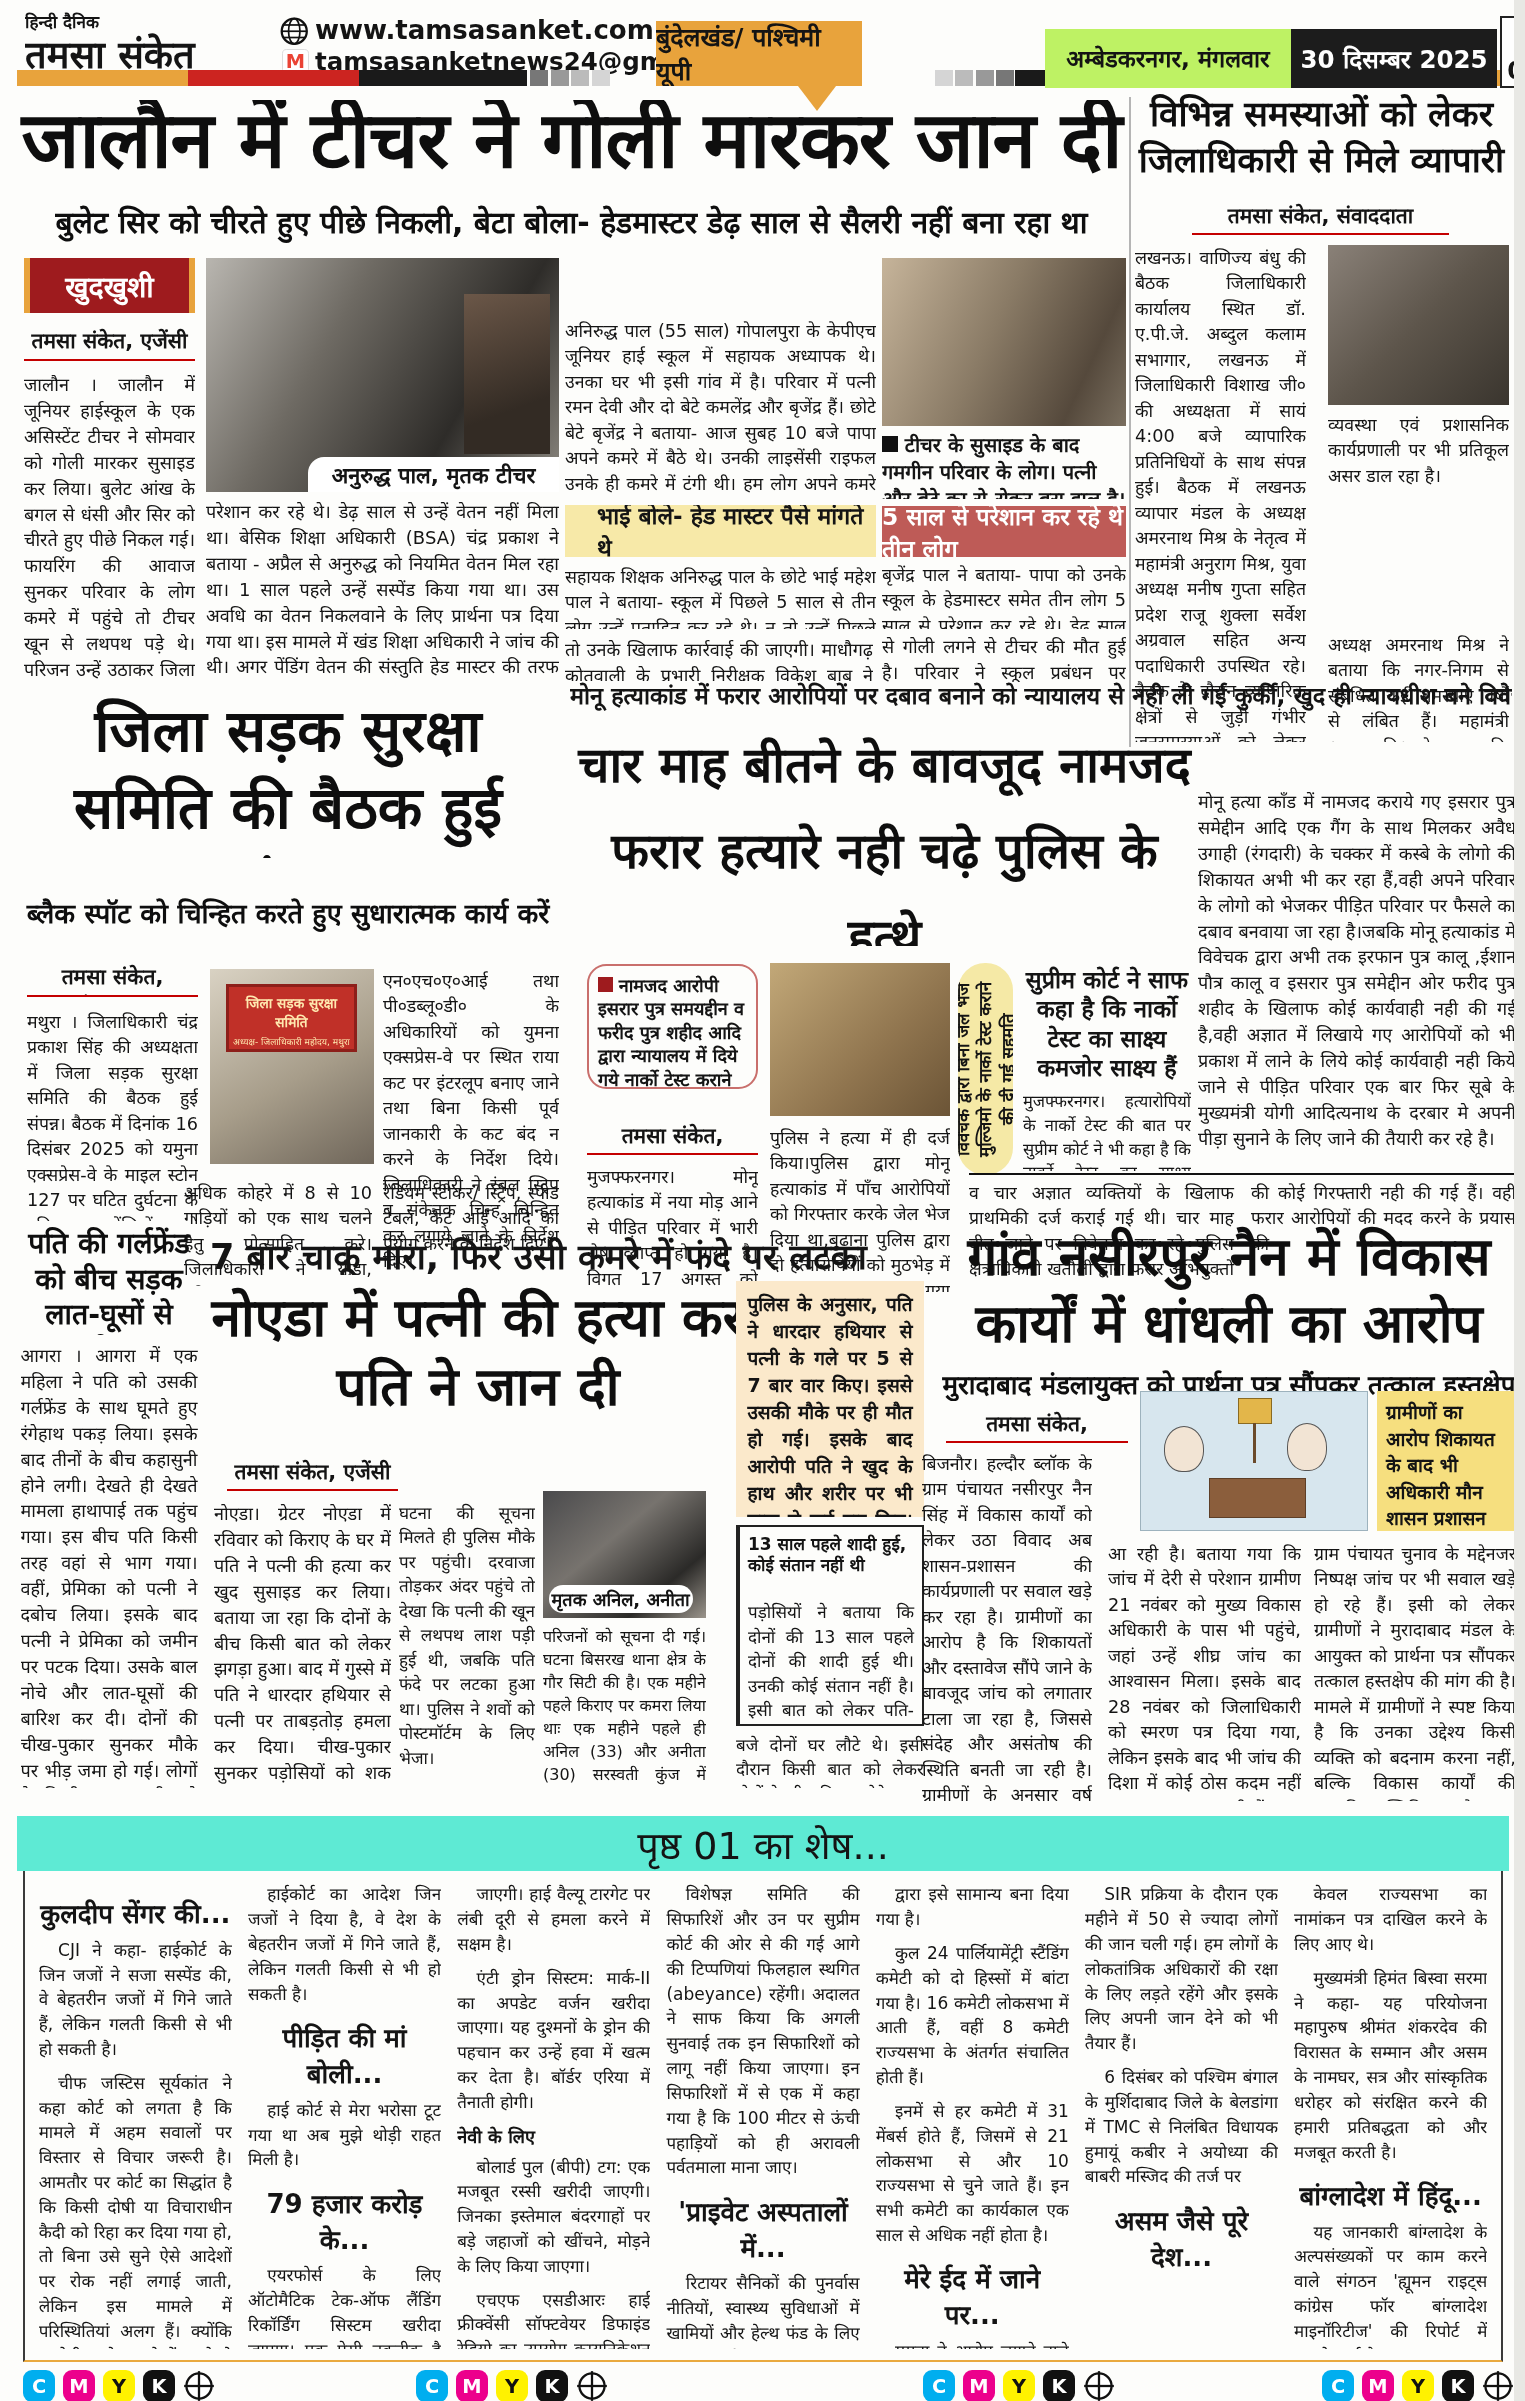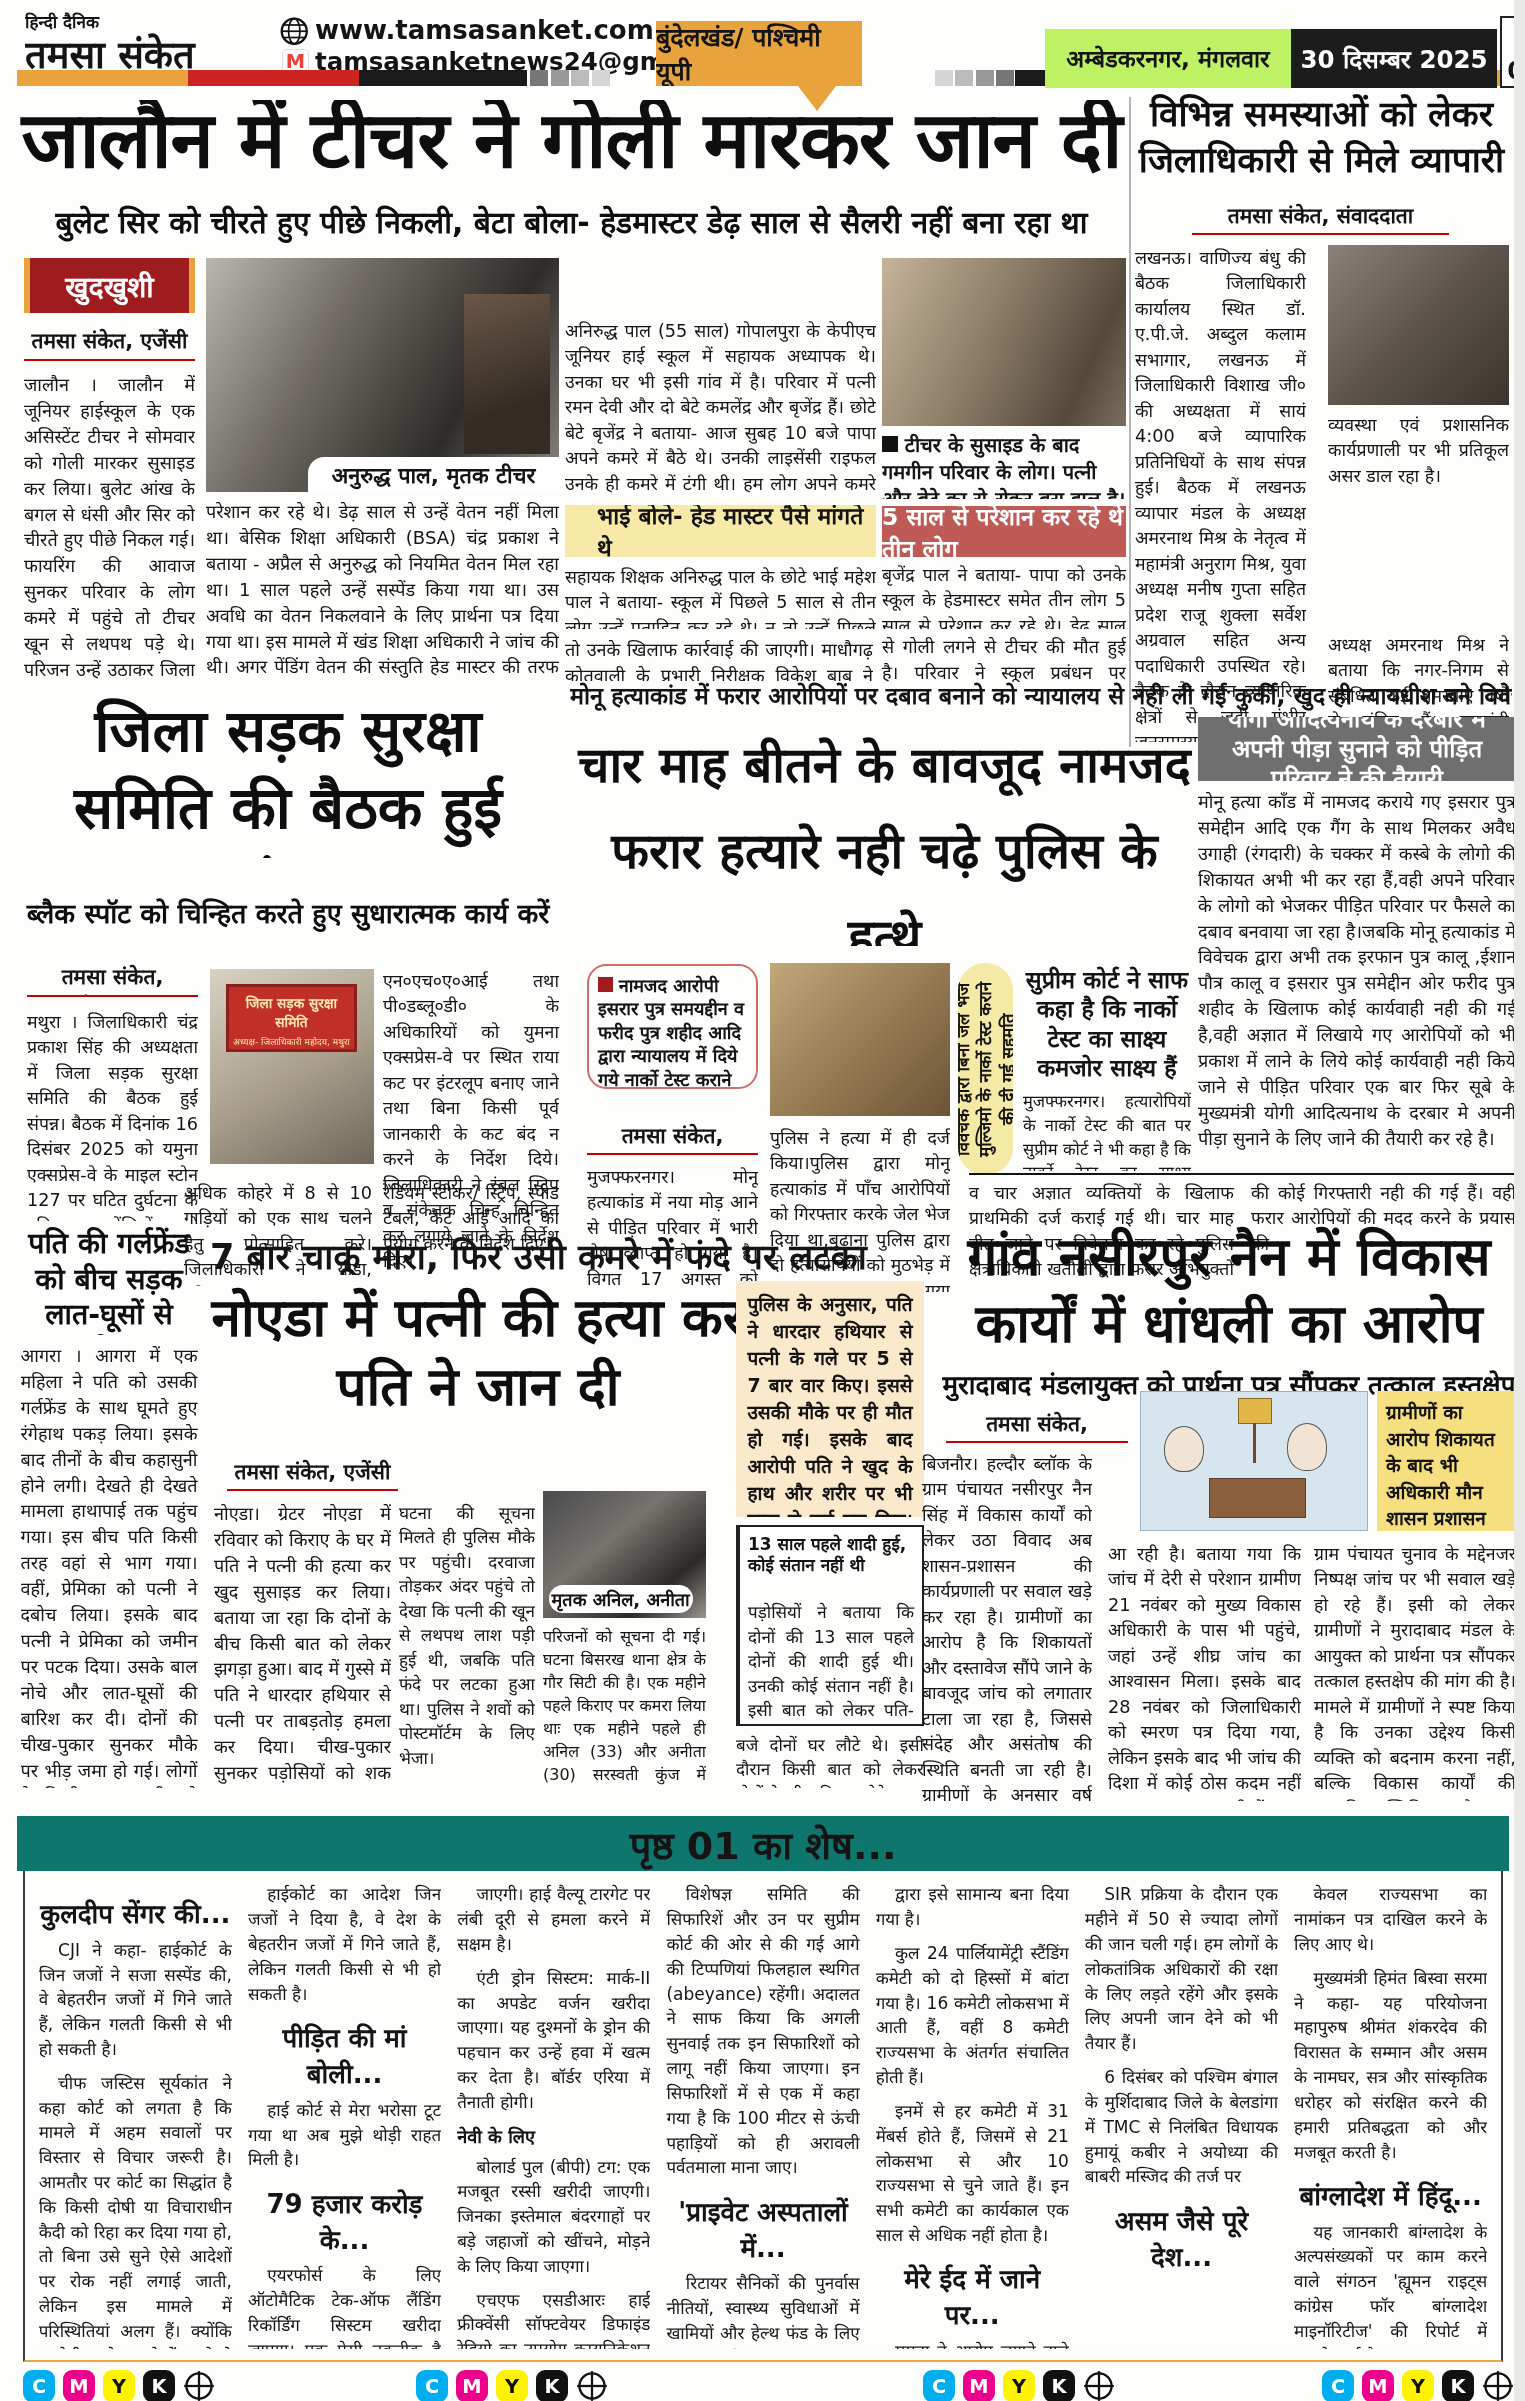--- a/index.html
+++ b/index.html
@@ -116,21 +116,20 @@
       <div style="font-size:9px;margin-top:4.6px;">अध्यक्ष- जिलाधिकारी महोदय, मथुरा</div>
     </div>
   </div>
   <div class="a bt" style="left:383px;top:969px;width:176px;height:324px;font-size:17.7px;">एन०एच०ए०आई तथा पी०डब्लू०डी० के अधिकारियों को युमना एक्सप्रेस-वे पर स्थित राया कट पर इंटरलूप बनाए जाने तथा बिना किसी पूर्व जानकारी के कट बंद न करने के निर्देश दिये। जिलाधिकारी ने रंबल स्ट्रिप व संकेतक चिन्ह चिन्हित कर लगाये जाने के निर्देश दिए।</div>
   <div class="a bt" style="left:184px;top:1181px;width:188px;height:105px;font-size:17.7px;">अधिक कोहरे में 8 से 10 गाड़ियों को एक साथ चलने हेतु प्रोत्साहित करे। जिलाधिकारी ने यीडा, परिवहन,</div>
   <div class="a bt" style="left:383px;top:1181px;width:176px;height:105px;font-size:17.7px;">रेडियम स्टीकर/ स्ट्रिप, स्पीड टेबल, कैट आई आदि का प्रयोग करने के निर्देश दिए।</div>
 
   <div class="a" style="left:570px;top:679px;width:942px;height:35px;font-weight:800;font-size:23.4px;white-space:nowrap;">मोनू हत्याकांड में फरार आरोपियों पर दबाव बनाने को न्यायालय से नही ली गई कुर्की, खुद ही न्यायधीश बने विवेचक : पीड़ित</div>
   <div class="a hl" style="left:576px;top:723px;width:617px;height:223px;font-size:49px;line-height:1.75;">चार माह बीतने के बावजूद नामजद फरार हत्यारे नही चढ़े पुलिस के हत्थे</div>
 
-  <div class="a" style="left:1198px;top:717px;width:318px;height:64px;background:#6f6f6f;color:#fff;display:flex;align-items:center;justify-content:center;text-align:center;font-weight:800;font-size:24px;line-height:1.25;padding:0 8px;">योगी आदित्यनाथ के दरबार मे अपनी पीड़ा सुनाने को पीड़ित परिवार ने की तैयारी</div>
   <div class="a bt" style="left:1198px;top:789px;width:318px;height:383px;font-size:18px;">मोनू हत्या काँड में नामजद कराये गए इसरार पुत्र समेद्दीन आदि एक गैंग के साथ मिलकर अवैध उगाही (रंगदारी) के चक्कर में कस्बे के लोगो की शिकायत अभी भी कर रहा हैं,वही अपने परिवार के लोगो को भेजकर पीड़ित परिवार पर फैसले का दबाव बनवाया जा रहा है।जबकि मोनू हत्याकांड में विवेचक द्वारा अभी तक इरफान पुत्र कालू ,ईशान पौत्र कालू व इसरार पुत्र समेद्दीन ओर फरीद पुत्र शहीद के खिलाफ कोई कार्यवाही नही की गई है,वही अज्ञात में लिखाये गए आरोपियों को भी प्रकाश में लाने के लिये कोई कार्यवाही नही किये जाने से पीड़ित परिवार एक बार फिर सूबे के मुख्यमंत्री योगी आदित्यनाथ के दरबार मे अपनी पीड़ा सुनाने के लिए जाने की तैयारी कर रहे है।</div>
 
   <div class="a" style="left:587px;top:964px;width:171px;height:125px;border:2.9px solid #c96f6c;border-radius:19.4px;padding:8px 9px;font-weight:700;font-size:18px;line-height:1.3;">
     <span style="display:inline-block;width:15px;height:15px;background:#9e1b1e;margin-right:5.7px;"></span><span>नामजद आरोपी इसरार पुत्र समयद्दीन व फरीद पुत्र शहीद आदि द्वारा न्यायालय में दिये गये नार्को टेस्ट कराने के प्रार्थना पत्र पर विवेचक द्वारा अपनी सहमति जताने से स्थिति हुई संदिग्ध:अनूप सिंह राठी</span>
   </div>
   <div class="a phD" style="left:770px;top:963px;width:180px;height:153px;"></div>
   <div class="a" style="left:958px;top:963px;width:55px;height:212px;background:#f5e9a6;border-radius:27px;display:flex;align-items:center;justify-content:center;writing-mode:vertical-rl;transform:rotate(180deg);font-weight:800;font-size:17px;line-height:1.3;padding:8px 3.4px;text-align:center;">विवेचक द्वारा बिना जेल भेजे मुल्जिमो के नार्को टेस्ट कराने की दी गई सहमति</div>
   <div class="a" style="left:1023px;top:966px;width:168px;height:121px;font-weight:900;font-size:23.4px;line-height:1.25;text-align:center;">सुप्रीम कोर्ट ने साफ कहा है कि नार्को टेस्ट का साक्ष्य कमजोर साक्ष्य हैं</div>
   <div class="a bt" style="left:1023px;top:1090px;width:168px;height:81px;font-size:16.5px;">मुजफ्फरनगर। हत्यारोपियों के नार्को टेस्ट की बात पर सुप्रीम कोर्ट ने भी कहा है कि नार्को टेस्ट का साक्ष्य कमजोर साक्ष्य है, जिसके आधार पर अदालत बड़े फैसले नही ले सकती है। सवाल यह हैं कि विवेचक इस हत्याकांड का अन्वेषण कर रहे हैं या न्यायाधीश बनकर इसका विचारण कर रहे है।</div>
   <div class="a byl" style="left:587px;top:1121px;width:171px;height:34px;">तमसा संकेत, संवाददाता</div>
@@ -169,21 +168,21 @@
     <div style="position:absolute;right:40px;top:31px;width:40px;height:48px;background:#f2e4d4;border-radius:50% 50% 45% 45%;border:1.7px solid #555;"></div>
     <div style="position:absolute;left:68px;top:86px;width:97px;height:40px;background:#8b5e3c;border:1.7px solid #5e3f27;"></div>
     <div style="position:absolute;left:97px;top:5.7px;width:34px;height:26px;background:#e3b64a;border:1.7px solid #8a6a22;"></div>
     <div style="position:absolute;left:112px;top:31px;width:3.4px;height:40px;background:#6b4a2a;"></div>
   </div>
   <div class="a" style="left:1377px;top:1391px;width:140px;height:140px;background:#f6df7f;padding:8px 9px;font-weight:800;font-size:19px;line-height:1.4;">ग्रामीणों का आरोप शिकायत के बाद भी अधिकारी मौन शासन प्रशासन की कार्य प्रणाली पर खड़े किए सवाल</div>
   <div class="a bt" style="left:922px;top:1452px;width:170px;height:349px;font-size:17.7px;">बिजनौर। हल्दौर ब्लॉक के ग्राम पंचायत नसीरपुर नैन सिंह में विकास कार्यों को लेकर उठा विवाद अब शासन-प्रशासन की कार्यप्रणाली पर सवाल खड़े कर रहा है। ग्रामीणों का आरोप है कि शिकायतों और दस्तावेज सौंपे जाने के बावजूद जांच को लगातार टाला जा रहा है, जिससे संदेह और असंतोष की स्थिति बनती जा रही है। ग्रामीणों के अनुसार वर्ष 2021 से 2025 के बीच कराए गए विकास कार्यों में कथित गड़बड़ियों को लेकर 7 अक्तूबर 2025 को जिलाधिकारी बिजनौर को शिकायत दी गई थी। शिकायत पर 29 अक्तूबर को जांच समिति गठित होने से ग्रामीणों को कार्रवाई की उम्मीद जगी, लेकिन जांच शुरू न होने से वह उम्मीद टूटती नजर</div>
   <div class="a bt" style="left:1108px;top:1542px;width:193px;height:259px;font-size:17.7px;">आ रही है। बताया गया कि जांच में देरी से परेशान ग्रामीण 21 नवंबर को मुख्य विकास अधिकारी के पास भी पहुंचे, जहां उन्हें शीघ्र जांच का आश्वासन मिला। इसके बाद 28 नवंबर को जिलाधिकारी को स्मरण पत्र दिया गया, लेकिन इसके बाद भी जांच की दिशा में कोई ठोस कदम नहीं उठाया गया। ग्रामीणों का कहना है कि समय बीतने के साथ-साथ साक्ष्यों के प्रभावित होने की आशंका बढ़ रही है। साथ ही आगामी</div>
   <div class="a bt" style="left:1314px;top:1542px;width:202px;height:259px;font-size:17.7px;">ग्राम पंचायत चुनाव के मद्देनजर निष्पक्ष जांच पर भी सवाल खड़े हो रहे हैं। इसी को लेकर ग्रामीणों ने मुरादाबाद मंडल के आयुक्त को प्रार्थना पत्र सौंपकर तत्काल हस्तक्षेप की मांग की है। मामले में ग्रामीणों ने स्पष्ट किया है कि उनका उद्देश्य किसी व्यक्ति को बदनाम करना नहीं, बल्कि विकास कार्यों की वास्तविक स्थिति सामने लाना है। ग्राम प्रधान हेमेंद्र सिंह ने सभी आरोपों को बेबुनियाद बताते हुए कहा कि उन्होंने नियमानुसार कार्य कराए हैं ।</div>
 
-  <div class="a" style="left:17px;top:1816px;width:1492px;height:55px;background:#0f766e;display:flex;align-items:center;justify-content:center;font-weight:700;font-size:38px;">पृष्ठ 01 का शेष...</div>
+  <div class="a" style="left:17px;top:1816px;width:1492px;height:55px;background:#5eead4;display:flex;align-items:center;justify-content:center;font-weight:400;font-size:38px;">पृष्ठ 01 का शेष...</div>
   <div class="a" style="left:23px;top:1871px;width:1480px;height:491px;border-left:2.3px solid #3a3a3a;border-right:2.3px solid #3a3a3a;border-bottom:2.3px solid #e9a93f;padding:11.4px 13.7px;display:flex;gap:16px;">
     <div style="flex:1;overflow:hidden;">
       <div class="bh">कुलदीप सेंगर की...</div>
       <p class="bp">CJI ने कहा- हाईकोर्ट के जिन जजों ने सजा सस्पेंड की, वे बेहतरीन जजों में गिने जाते हैं, लेकिन गलती किसी से भी हो सकती है।</p>
       <p class="bp">चीफ जस्टिस सूर्यकांत ने कहा कोर्ट को लगता है कि मामले में अहम सवालों पर विस्तार से विचार जरूरी है। आमतौर पर कोर्ट का सिद्धांत है कि किसी दोषी या विचाराधीन कैदी को रिहा कर दिया गया हो, तो बिना उसे सुने ऐसे आदेशों पर रोक नहीं लगाई जाती, लेकिन इस मामले में परिस्थितियां अलग हैं। क्योंकि आरोपी दूसरे मामले में पहले से दोषी ठहराया जा चुका है। ऐसे में दिल्ली हाईकोर्ट के 23 दिसंबर 2025 के आदेश पर रोक लगाई जाती है।</p>
 
     </div>
     <div style="flex:1;overflow:hidden;">
       <p class="bp">हाईकोर्ट का आदेश जिन जजों ने दिया है, वे देश के बेहतरीन जजों में गिने जाते हैं, लेकिन गलती किसी से भी हो सकती है।</p>
       <div class="bh">पीड़ित की मां बोली...</div>

